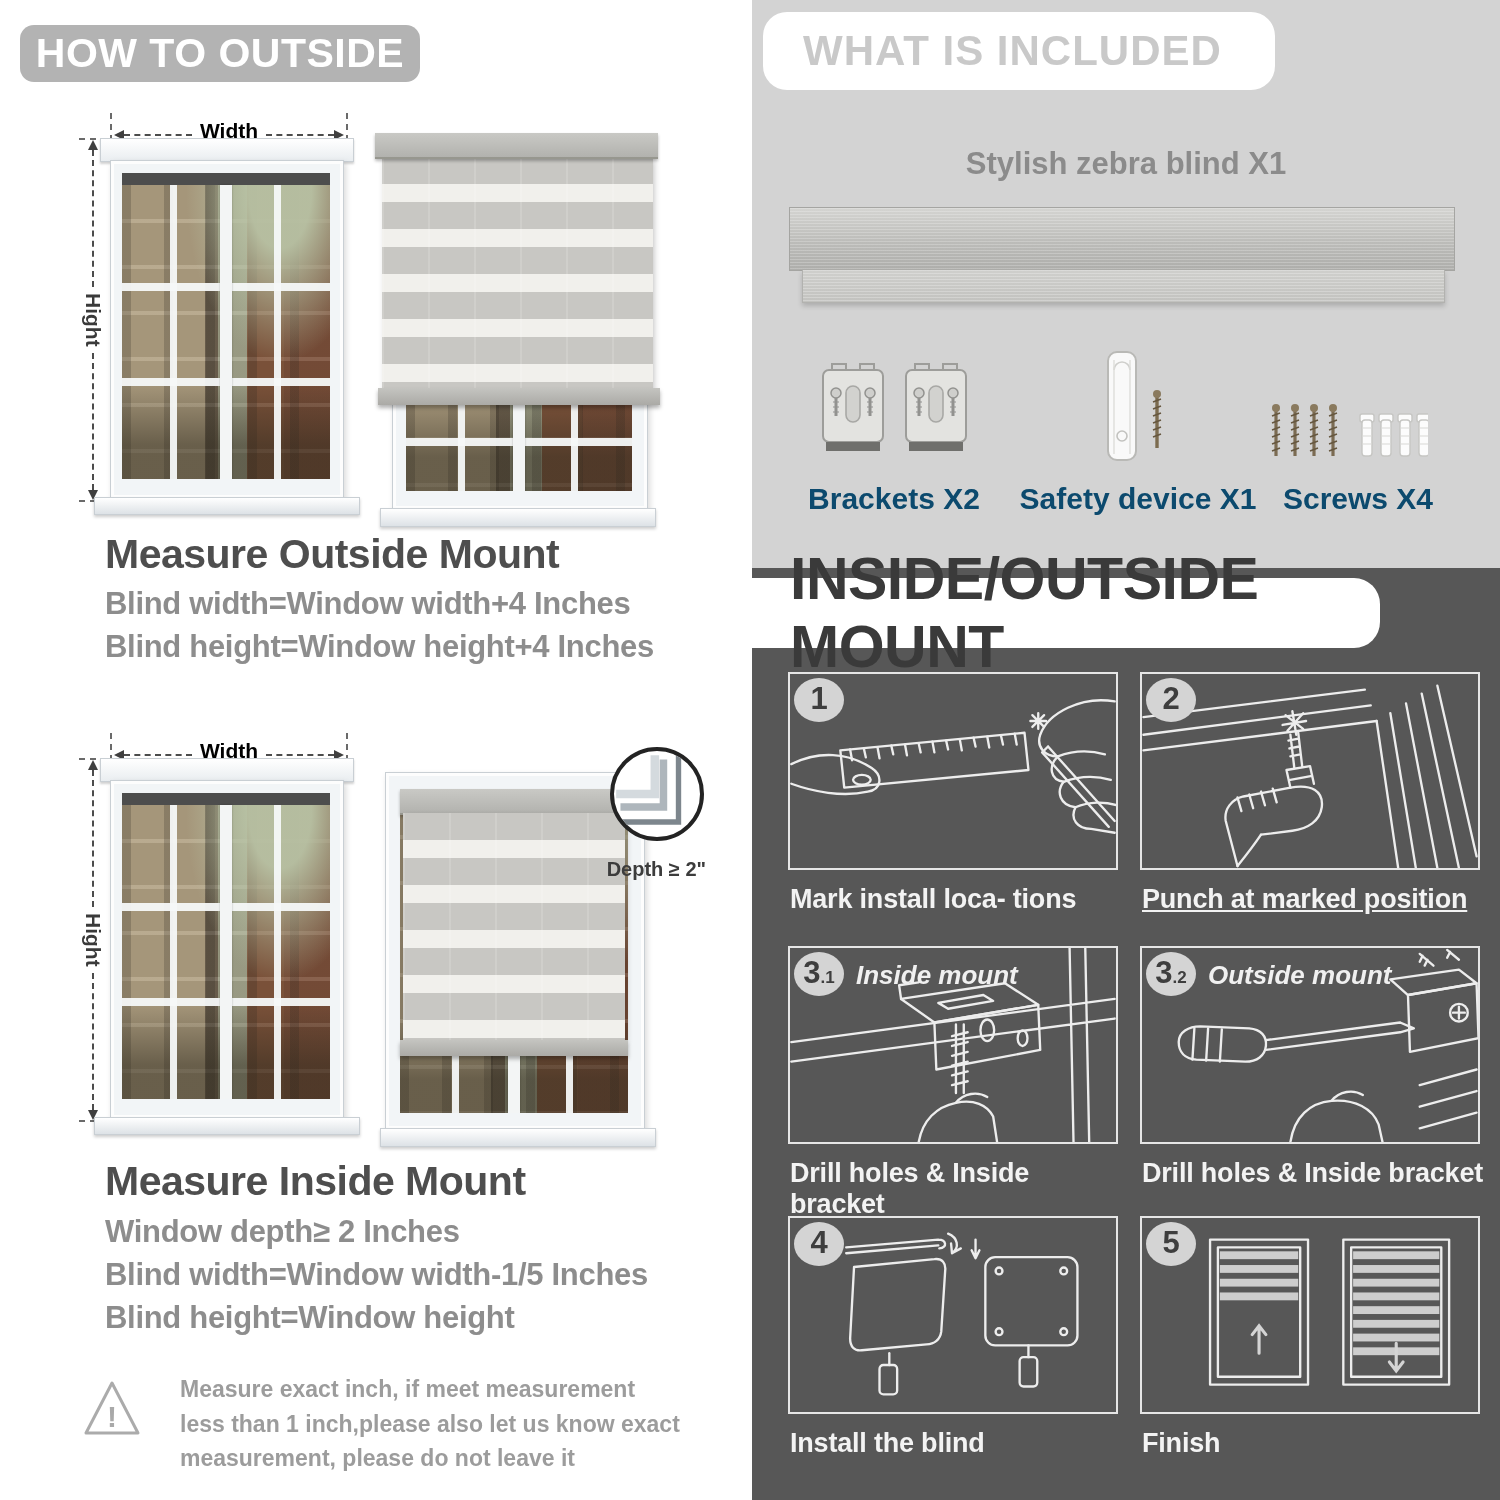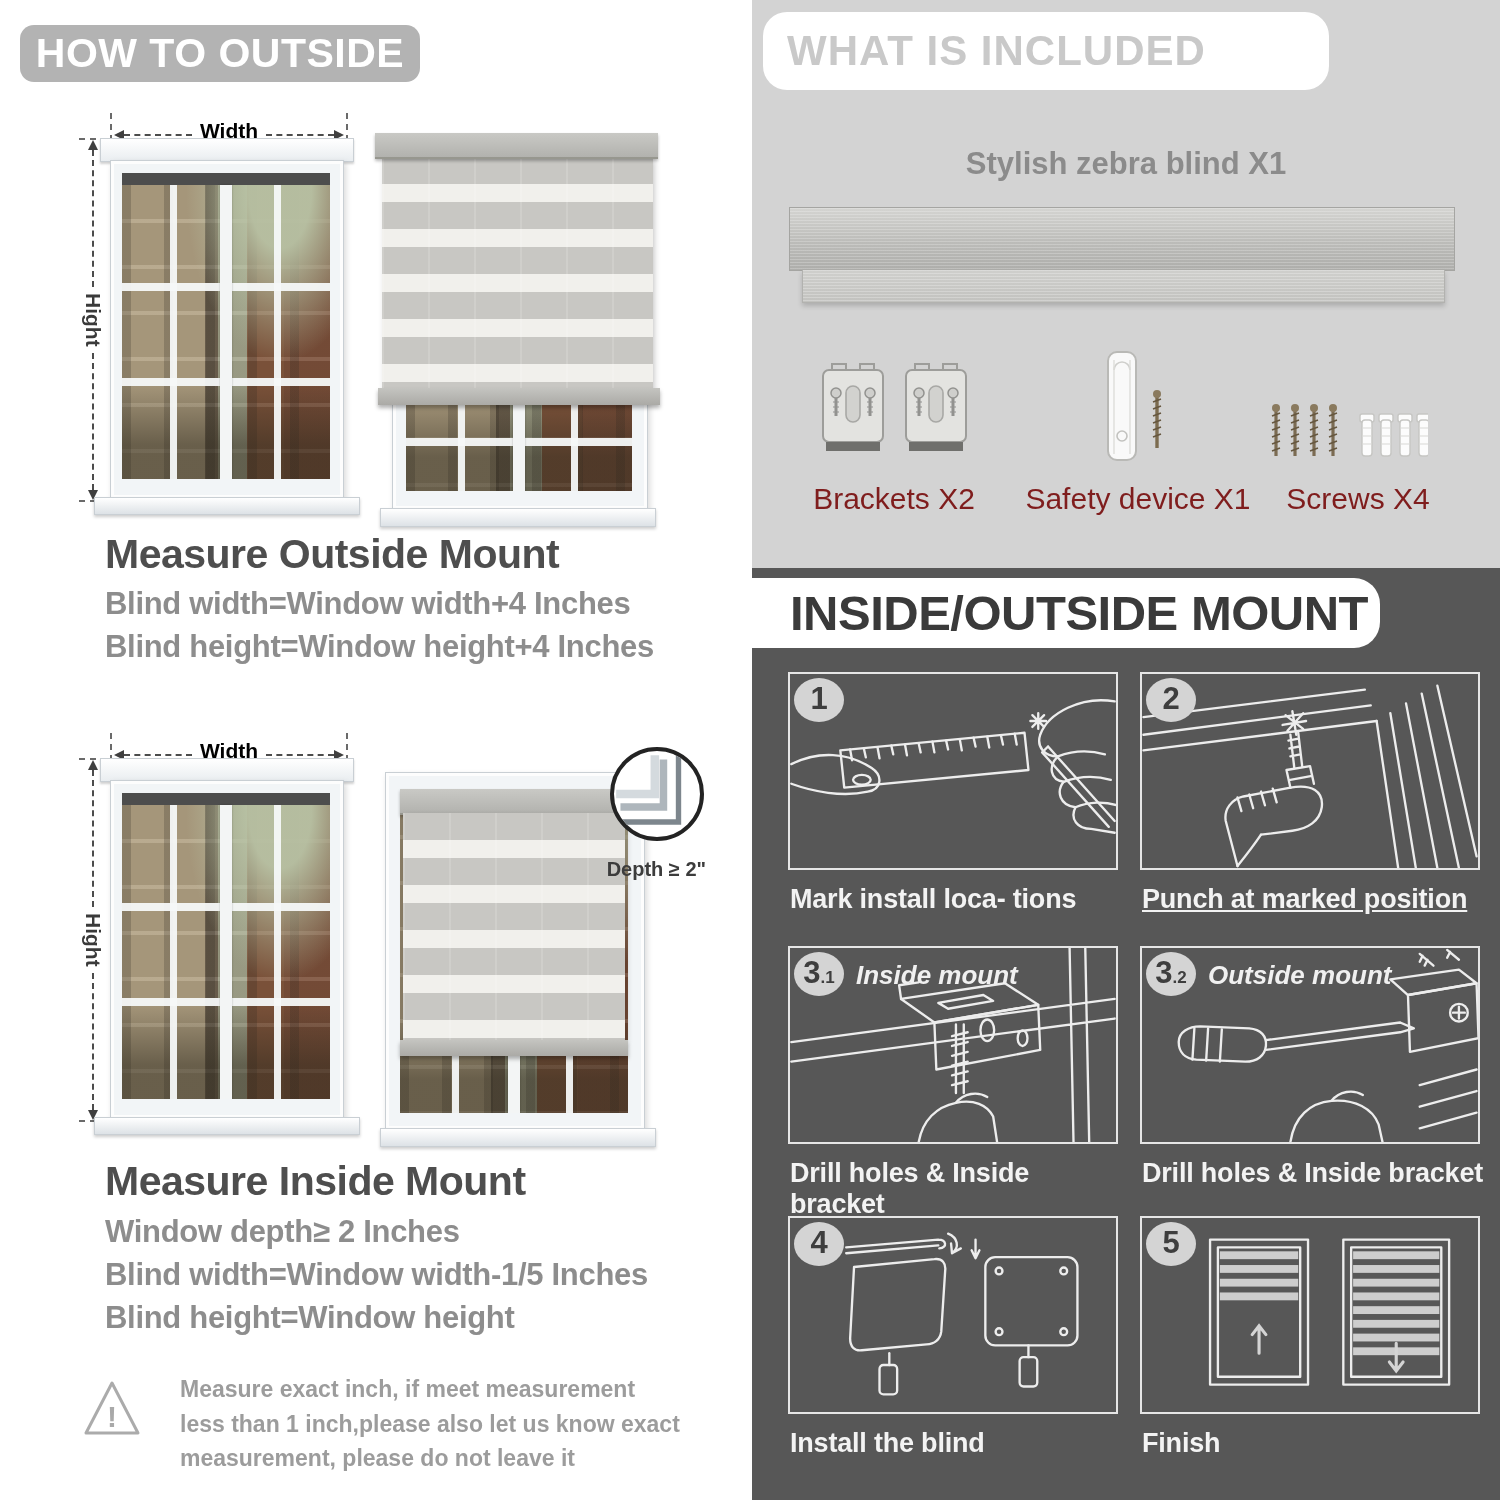--- a/index.html
+++ b/index.html
@@ -75,36 +75,36 @@
 
   .mag{left:610px;top:747px;width:86px;height:86px;border-radius:50%;background:#fff;border:4px solid #232323;overflow:hidden;}
   .depth-label{left:546px;top:858px;width:160px;text-align:right;font-size:20px;font-weight:bold;color:#3c3c3c;}
 
   .warn-text{left:180px;top:1372px;width:500px;font-size:23px;font-weight:bold;color:#9c9c9c;line-height:1.5;}
   .warn-mark{left:82px;top:1376px;width:60px;height:64px;}
   .warn-mark span{position:absolute;left:0;right:0;top:24px;text-align:center;font-size:30px;font-weight:bold;color:#a9a9a9;}
 
   
   .panel-light{left:752px;top:0;width:748px;height:568px;background:#d3d3d3;}
-  .inc-header{left:763px;top:12px;width:566px;height:78px;background:#ffffff;border-radius:24px;
-      display:flex;align-items:center;padding-left:24px;box-sizing:border-box;
+  .inc-header{left:763px;top:12px;width:512px;height:78px;background:#ffffff;border-radius:24px;
+      display:flex;align-items:center;padding-left:40px;box-sizing:border-box;
       font-size:42px;font-weight:bold;color:#c9c9c9;letter-spacing:1px;}
   .product-label{left:752px;top:146px;width:748px;text-align:center;font-size:31px;font-weight:bold;color:#8b8b8b;}
   .bar-main{left:789px;top:207px;width:664px;height:62px;border:1px solid #a5a5a2;
       background:repeating-linear-gradient(180deg, rgba(255,255,255,.22) 0 1px, rgba(255,255,255,0) 1px 3px),
                  linear-gradient(180deg,#d4d4d1,#bcbcb9 55%,#aeaeab);}
   .bar-sub{left:802px;top:270px;width:641px;height:32px;border:1px solid #b2b2af;border-top:none;
       background:repeating-linear-gradient(180deg, rgba(255,255,255,.25) 0 1px, rgba(255,255,255,0) 1px 3px),
                  linear-gradient(180deg,#cfcfcc,#c2c2bf);box-shadow:0 3px 5px rgba(0,0,0,.18);}
-  .inc-label{width:240px;text-align:center;font-size:30px;font-weight:normal;color:#7f1d1d;}
+  .inc-label{width:240px;text-align:center;font-size:30px;font-weight:bold;color:#0c4a6e;}
 
   .panel-dark{left:752px;top:568px;width:748px;height:932px;background:#575757;}
   .mnt-header{left:752px;top:578px;width:628px;height:70px;background:#ffffff;border-radius:0 26px 26px 0;
       display:flex;align-items:center;padding-left:38px;box-sizing:border-box;
-      font-size:49px;font-weight:bold;color:#3a3a3a;letter-spacing:-.5px;}
+      font-size:59px;font-weight:bold;color:#3a3a3a;letter-spacing:-.5px;}
   .step{border:2px solid #e6e6e6;box-sizing:border-box;}
   .step svg{display:block;width:100%;height:100%;}
   .badge{position:absolute;left:4px;top:4px;width:50px;height:44px;border-radius:50%;background:#d4d4d4;
       display:flex;align-items:baseline;justify-content:center;color:#3e3e3e;font-weight:bold;}
   .badge .n{font-size:31px;line-height:42px;}
   .badge .s{font-size:17px;}
   .step-label{position:absolute;left:66px;top:12px;font-size:26px;font-weight:bold;color:#f0f0f0;font-style:italic;}
   .caption{font-size:27px;font-weight:bold;color:#f3f3f3;letter-spacing:-.2px;}
   .c-col1{left:790px;width:340px;} .c-col2{left:1142px;width:350px;}
 

